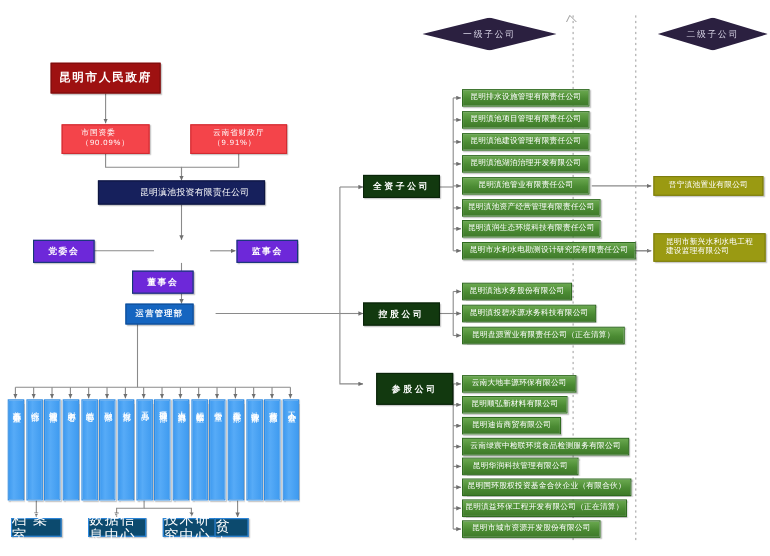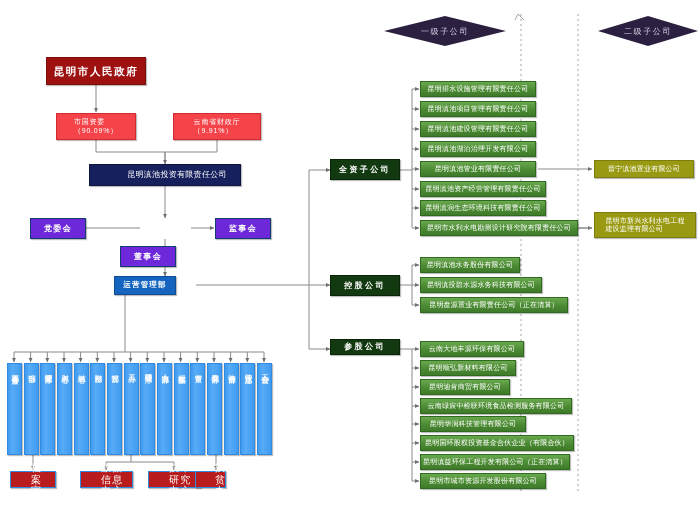--- a/index.html
+++ b/index.html
@@ -31,21 +31,21 @@
   .shareholder{background:#f4444a;border-color:#d12b31;font-size:7px;letter-spacing:.8px;}
   .navy     {background:#16205c;border-color:#0d1540;font-size:8px;padding-left:24px;}
   .blue-dark{background:#6d28d9;border-color:#133a73;font-size:8px;font-weight:bold;letter-spacing:1.4px;}
   .blue-mid {background:#1565c0;border-color:#0f4c94;font-size:7.5px;font-weight:bold;letter-spacing:1.2px;}
   .dept{
     background:linear-gradient(to right,#3f9bf0 0%,#57abf7 35%,#3f9bf0 100%);
     border-color:#2f8ae0;font-size:7.5px;letter-spacing:.5px;
     writing-mode:vertical-rl;text-orientation:upright;
     padding-top:4px;justify-content:flex-start;
   }
-  .subdept{background:#b91c1c;border-color:#2f8ae0;font-size:10px;letter-spacing:1.2px;padding-left:20px;}
+  .subdept{background:#0c4a6e;border-color:#2f8ae0;font-size:13px;letter-spacing:1.2px;}
   .cat-green{background:#12390f;border-color:#0a240a;font-size:8px;font-weight:bold;letter-spacing:2.4px;}
   .green-box{
     background:linear-gradient(to bottom,#6aa84f 0%,#4b8b33 55%,#3f7a2a 100%);
     border-color:#2f6b1f;font-size:7px;letter-spacing:.2px;
   }
   .olive{background:#9a9a12;border-color:#7d7d0e;font-size:7px;letter-spacing:.2px;}
 
   .diamond{
     position:absolute;
     display:flex;align-items:center;justify-content:center;
@@ -188,21 +188,21 @@
   <div class="node dept" style="left:240.3px;top:363px;width:15px;height:92px;">宣传信息部</div>
   <div class="node dept" style="left:257px;top:363px;width:15px;height:92px;">工会办公室</div>
 
   <div class="node subdept" style="left:10px;top:471px;width:46px;height:17px;">档 案 室</div>
   <div class="node subdept" style="left:80px;top:471px;width:53px;height:17px;">数据信息中心</div>
   <div class="node subdept" style="left:148px;top:471px;width:53px;height:17px;">技术研究中心</div>
   <div class="node subdept" style="left:195px;top:471px;width:31px;height:17px;">扶 贫 办</div>
 
   <div class="node cat-green" style="left:330px;top:275px;width:70px;height:21px;">控股公司</div>
   <div class="node cat-green" style="left:330px;top:159px;width:70px;height:21px;">全资子公司</div>
-  <div class="node cat-green" style="left:330px;top:339px;width:70px;height:16px;">参股公司</div>
+  <div class="node cat-green" style="left:342px;top:339px;width:70px;height:29px;">参股公司</div>
 
   <div class="node green-box" style="left:420px;top:81px;width:116px;height:16px;">昆明排水设施管理有限责任公司</div>
   <div class="node green-box" style="left:420px;top:101px;width:116px;height:16px;">昆明滇池项目管理有限责任公司</div>
   <div class="node green-box" style="left:420px;top:121px;width:116px;height:16px;">昆明滇池建设管理有限责任公司</div>
   <div class="node green-box" style="left:420px;top:141px;width:116px;height:16px;">昆明滇池湖泊治理开发有限公司</div>
   <div class="node green-box" style="left:420px;top:161px;width:116px;height:16px;">昆明滇池管业有限责任公司</div>
   <div class="node green-box" style="left:420px;top:181px;width:126px;height:16px;">昆明滇池资产经营管理有限责任公司</div>
   <div class="node green-box" style="left:420px;top:200px;width:126px;height:16px;">昆明滇润生态环境科技有限责任公司</div>
   <div class="node green-box" style="left:420px;top:220px;width:158px;height:16px;">昆明市水利水电勘测设计研究院有限责任公司</div>
 

